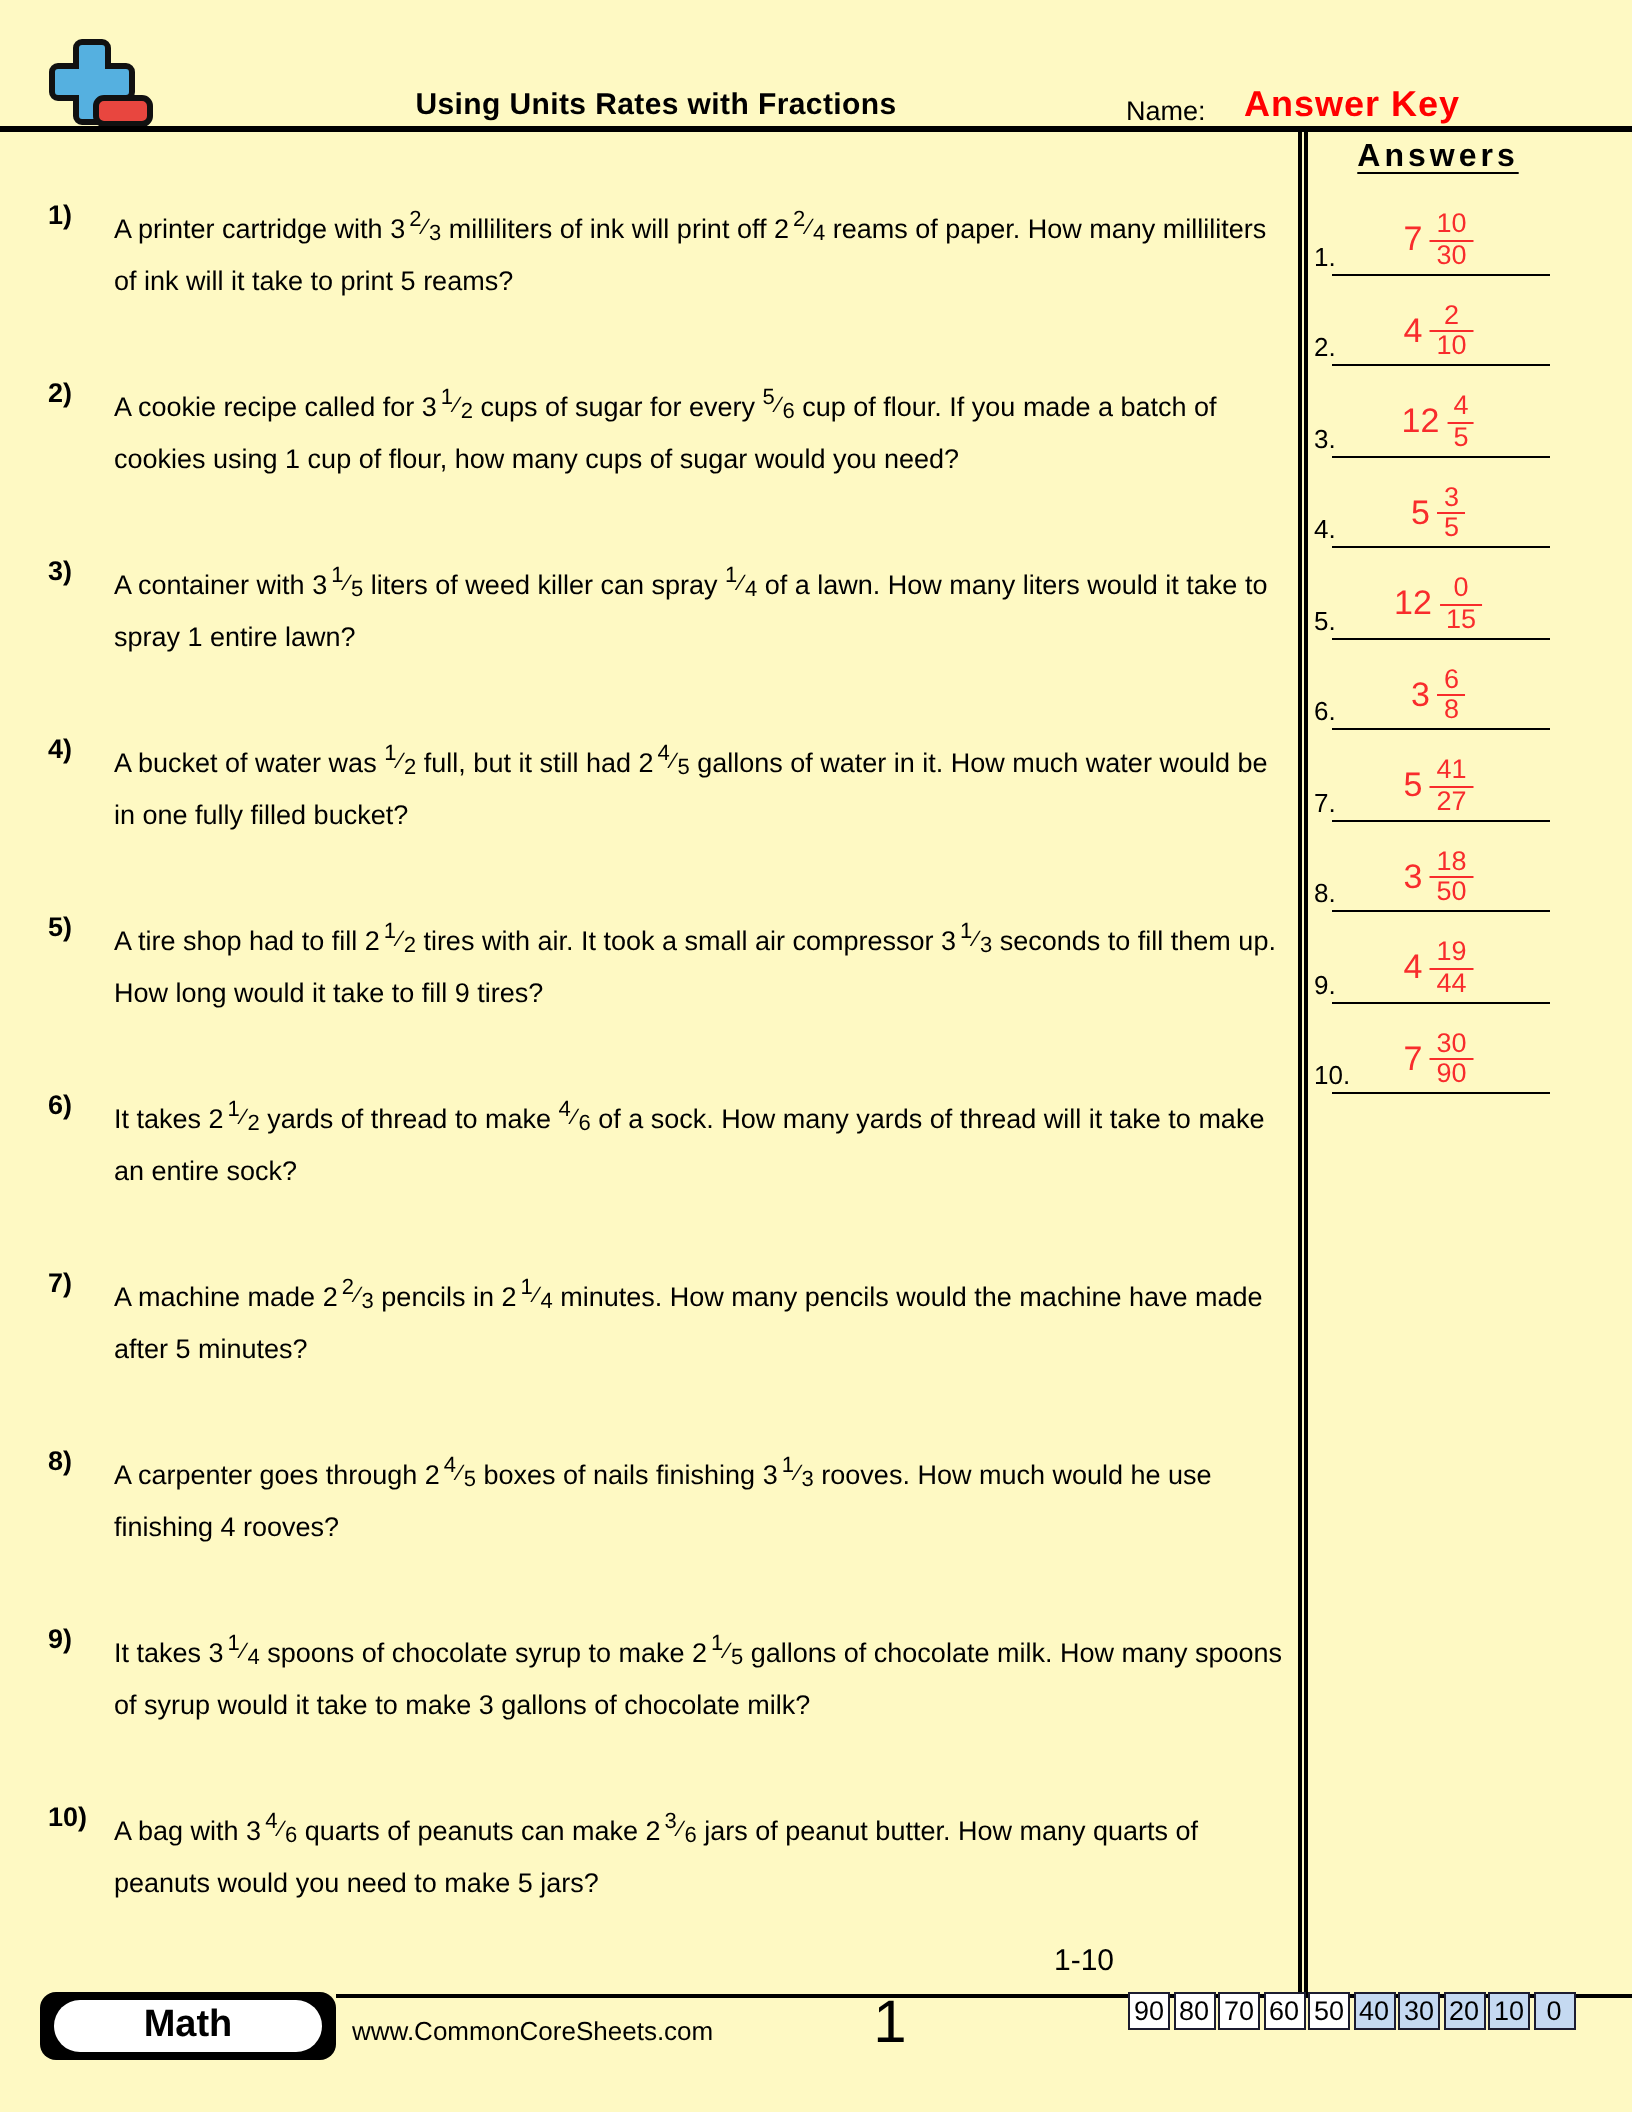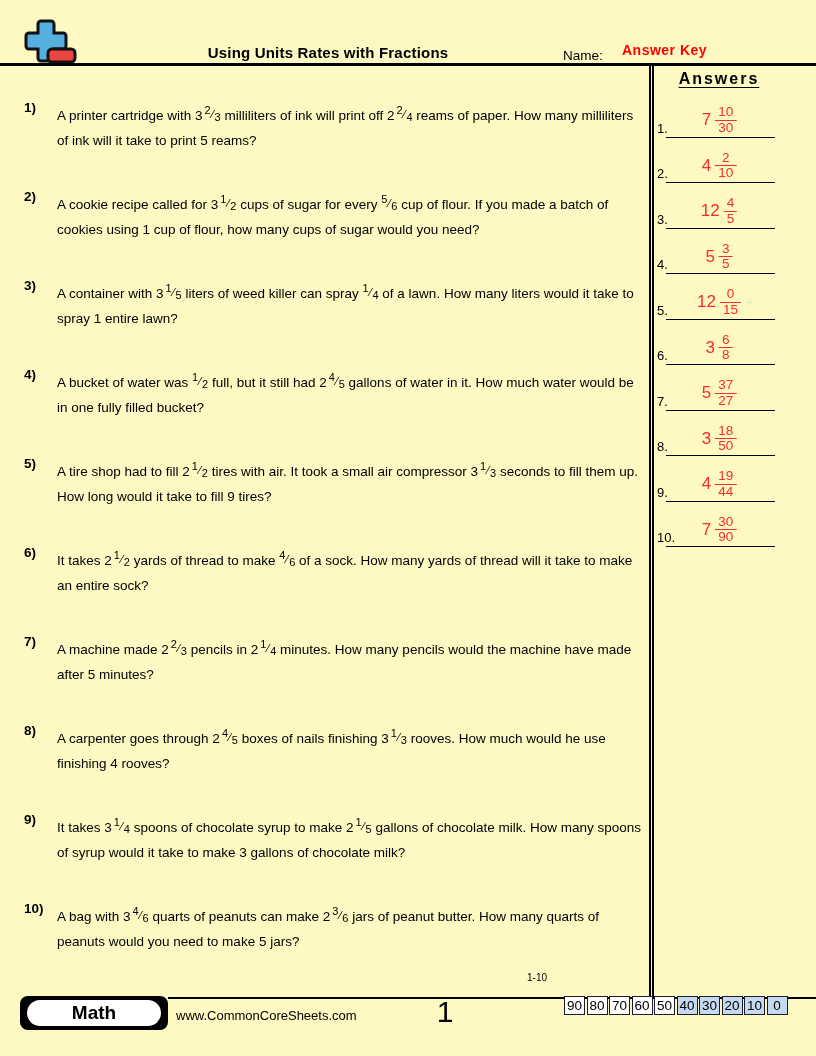--- a/index.html
+++ b/index.html
@@ -8,21 +8,21 @@
     position:relative; width:816px; height:1056px; margin:0 auto;
     background:#fef9c3; color:#000; overflow:hidden;
     font-family:"Liberation Sans", sans-serif;
     --answer-red:#f82c2c; --key-red:#ff0000; --score-blue:#c5d9f1; --ink:#000;
   }
   
   .logo { position:absolute; left:24px; top:18px; }
   .title { position:absolute; left:0; top:44px; width:656px; text-align:center;
            font-size:15px; font-weight:bold; letter-spacing:.2px; }
   .name-label { position:absolute; left:563px; top:48px; font-size:13.5px; }
-  .answer-key { position:absolute; left:622px; top:42px; font-size:14px; font-weight:bold;
+  .answer-key { position:absolute; left:622px; top:42px; font-size:18px; font-weight:bold;
                 color:var(--key-red); letter-spacing:.5px; }
   .header-rule { position:absolute; left:0; top:63px; width:816px; height:3px; background:var(--ink); }
   
   .instruction { position:absolute; left:23px; top:69px; font-size:14px; font-weight:bold; }
   
   .vsep { position:absolute; left:649px; top:66px; height:931px; width:0; border-left:5px double var(--ink); }
   
   .answers { position:absolute; left:655px; top:66px; width:128px; }
   .answers-title { margin-top:4px; text-align:center; font-size:16px; font-weight:bold;
                    letter-spacing:2px; text-decoration:underline; text-underline-offset:3px; }
@@ -48,21 +48,21 @@
   .fr-d { font-size:11px; vertical-align:-1px; }
   
   .footer-rule { position:absolute; left:168px; top:997px; width:648px; height:2px; background:var(--ink); }
   .math-box { position:absolute; left:20px; top:996px; width:148px; height:34px;
               background:#000; border-radius:8px;padding-left:48px; }
   .math-pill { position:absolute; left:7px; right:7px; top:4px; bottom:4px; background:#fff;
                border-radius:14px; display:flex; align-items:center; justify-content:center;
                font-size:19px; font-weight:bold; }
   .site { position:absolute; left:176px; top:1008px; font-size:13px; }
   .page-num { position:absolute; left:400px; top:995px; width:90px; text-align:center; font-size:30px; }
-  .score-label { position:absolute; left:527px; top:972px; font-size:10px; }
+  .score-label { position:absolute; left:527px; top:972px; font-size:15px; }
   .score-table { position:absolute; left:564px; top:996px; display:flex; gap:1.5px; }
   .score-box { width:21px; height:19px; border:1.2px solid #1c1c30; background:#fff;
                font-size:13.5px; line-height:17px; text-align:center; }
   .score-box.hl { background:var(--score-blue); }
 </style>
 </head>
 <body>
 
 <div class="page" style="--answer-red: #f82c2c; --key-red: #ff0000; --score-blue: #c5d9f1;">
 
@@ -152,21 +152,21 @@
       </span>
     </span>
   </div>
 
   <div class="ans-row">
     <div class="ans-line"></div>
     <span class="ans-num">7.</span>
     <span class="mixed">
       <span class="mw">5</span>
       <span class="stack">
-        <span class="sn">37</span>
+        <span class="sn">41</span>
         <span class="sd">27</span>
       </span>
     </span>
   </div>
 
   <div class="ans-row">
     <div class="ans-line"></div>
     <span class="ans-num">8.</span>
     <span class="mixed">
       <span class="mw">3</span>

